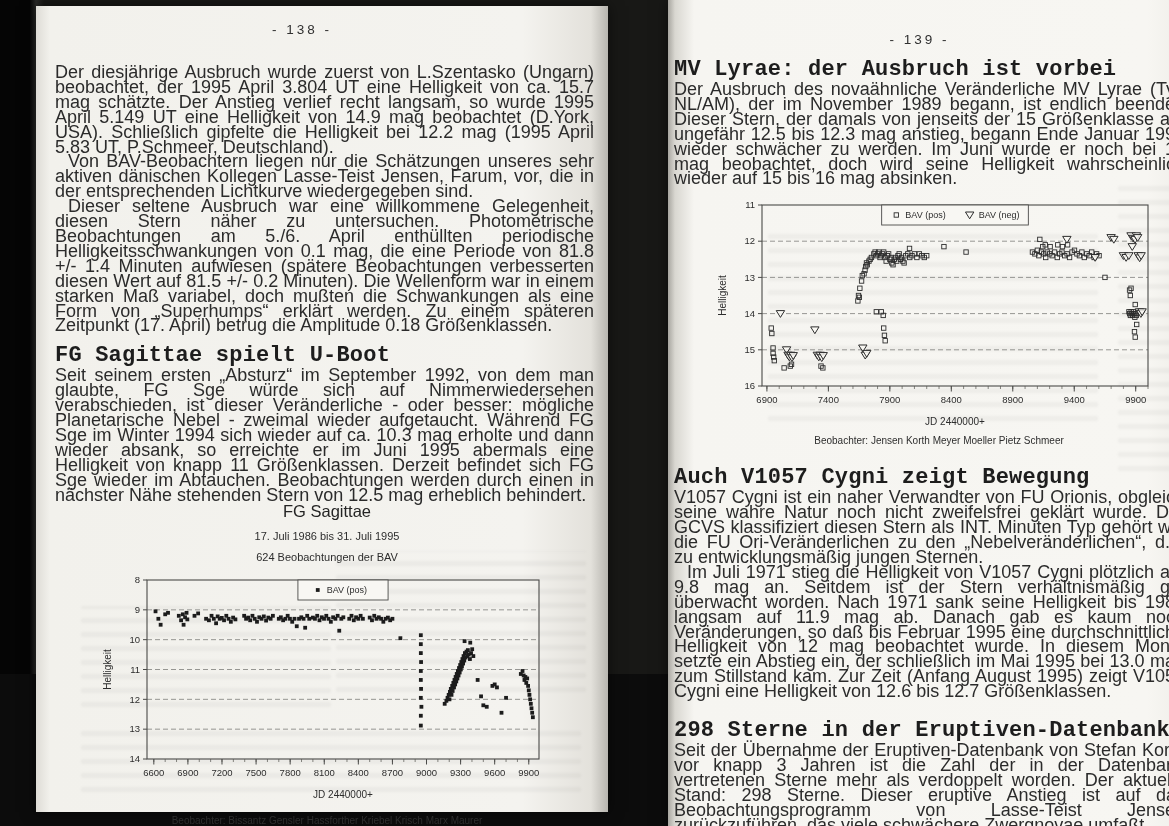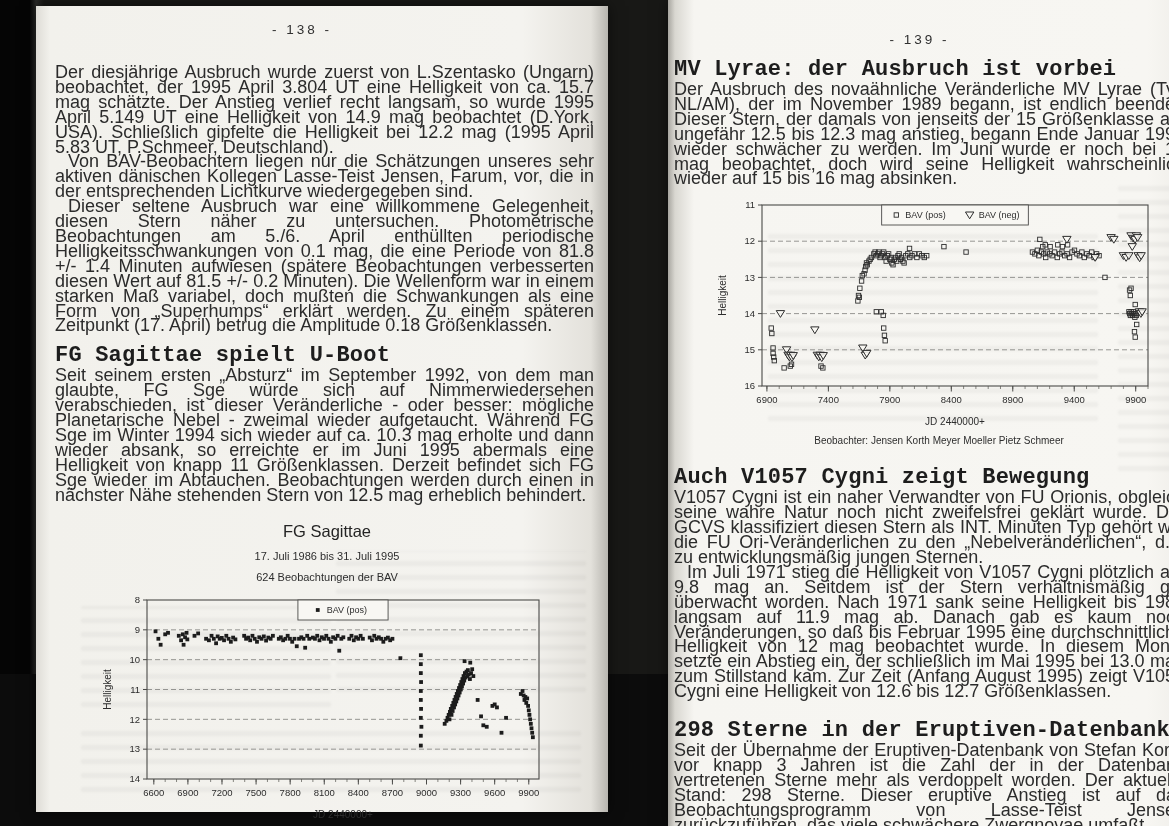--- a/index.html
+++ b/index.html
@@ -18,21 +18,21 @@
   .pagenum{text-align:center;font-size:13.5px;letter-spacing:3px;color:#303030;}
   .page-left .pagenum{margin:16px 40px 0 0;}
   .page-right .pagenum{margin:32px 30px 0 0;}
   .col{position:relative;}
   .page-left .col{padding:0 14px 0 19px;}
   .page-right .col{padding:0 16px 0 6px;}
   p.body{font-size:18px;line-height:14.9px;text-align:justify;margin:0;color:#2b2b2b;}
   p.ind{text-indent:13px;}
   h2.sect{font-size:22px;line-height:20px;margin:13px 0 2px 0;color:#1d1d1d;letter-spacing:.2px;font-family:Liberation Mono, monospace;}
   .chart-block{text-align:center;}
-  .chart-title{font-size:16.5px;color:#242424;margin-top:20px;}
+  .chart-title{font-size:16.5px;color:#242424;}
   .chart-sub{font-size:11px;color:#2d2d2d;margin-top:9px;}
   .chart{display:block;}
   #fg-chart{width:452px;height:230px;margin:10px 0 0 46px;}
   #mv-chart{width:446px;height:232px;margin:12px 0 0 42px;}
   .fg-wrap{width:452px;margin-left:46px;}
   .mv-wrap{width:446px;margin-left:42px;}
   .chart-caption{font-size:10px;color:#2e2e2e;margin-top:5px;}
   .smudge{position:absolute;pointer-events:none;opacity:.6;filter:blur(1.1px);
       background:repeating-linear-gradient(0deg,transparent 0 9px,rgba(110,110,108,.10) 9px 14px);}
   svg text{font-family:"Liberation Sans","DejaVu Sans",sans-serif;}

